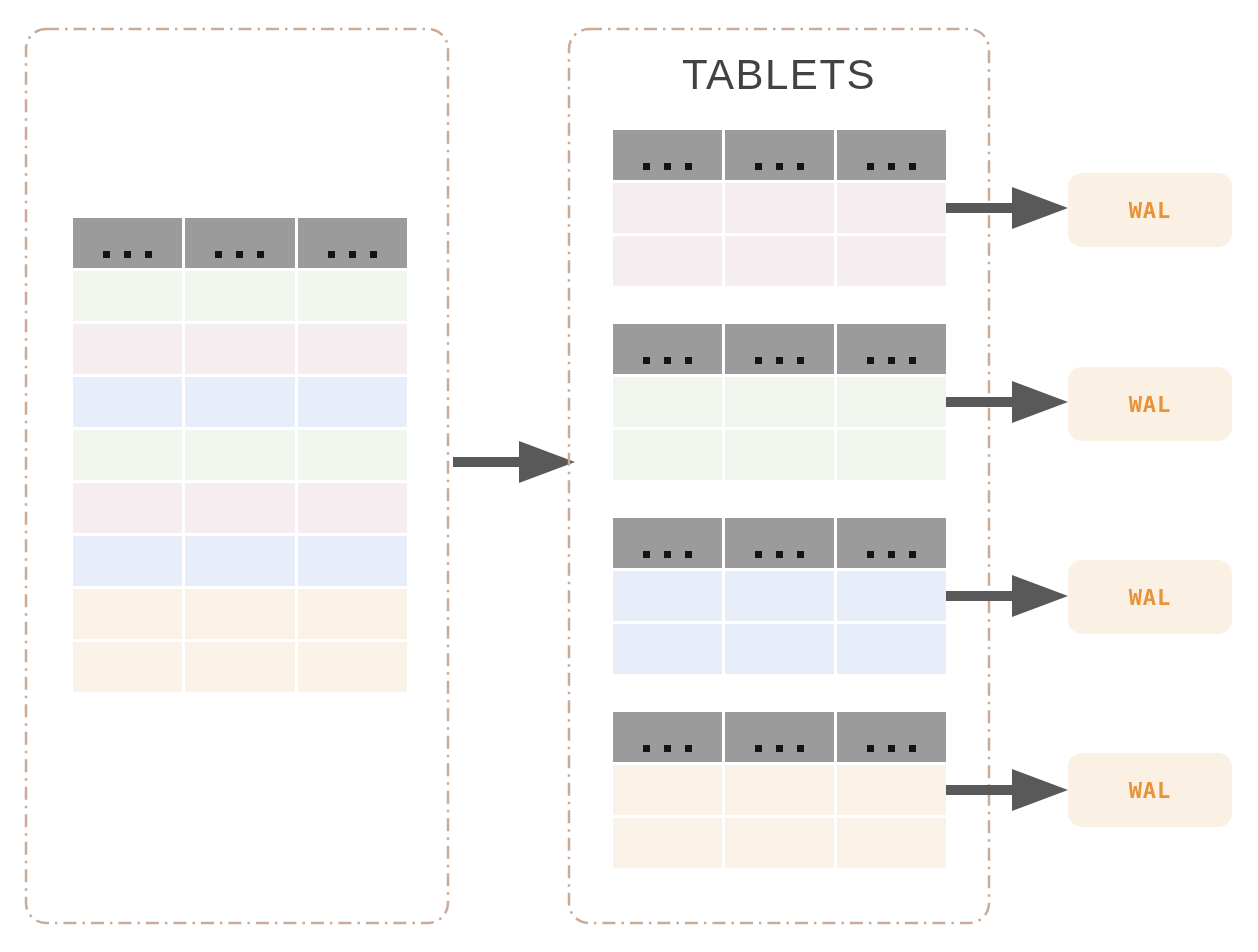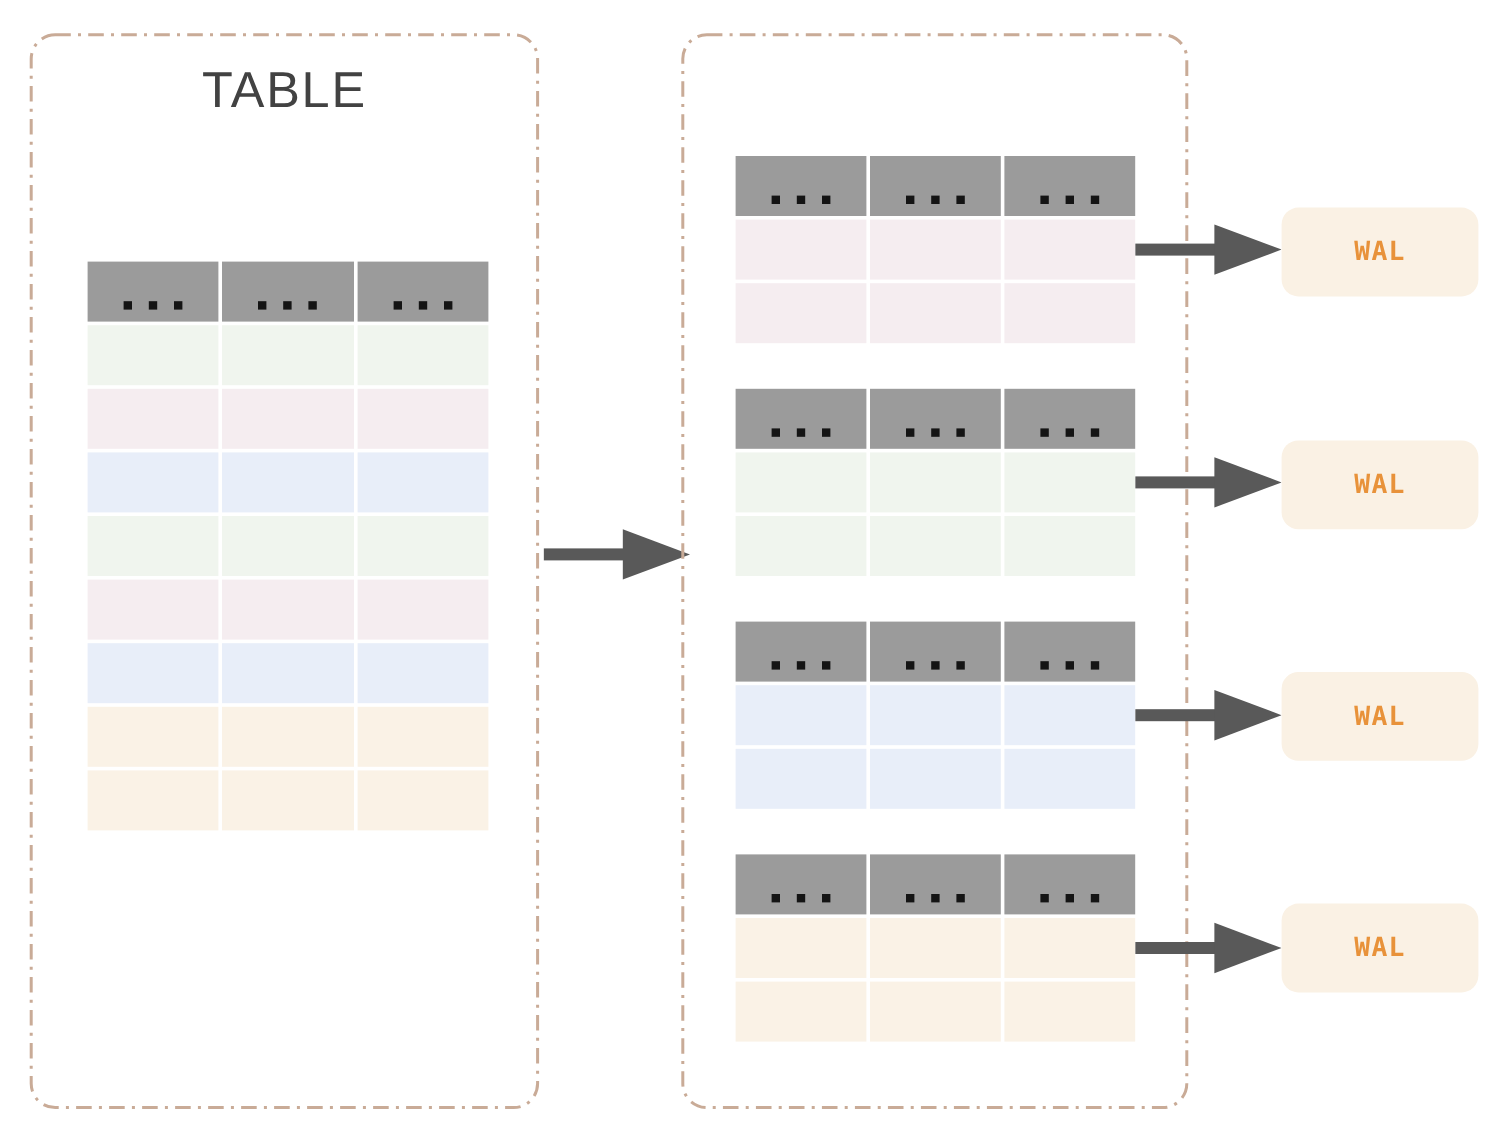--- a/index.html
+++ b/index.html
@@ -88,21 +88,20 @@
 </style>
 </head>
 <body>
 
 <div class="canvas">
 
   <section class="panel panel-left">
     <svg class="panel-border" width="426" height="898" viewBox="0 0 426 898" aria-hidden="true">
       <rect x="2" y="2" width="422" height="894" rx="20"></rect>
     </svg>
-    <h2 class="panel-title">TABLE</h2>
     <div class="dtable main-table">
         <div class="trow thead">
           <div class="hcell">
             <div class="dots">
               <div class="dot"></div>
               <div class="dot"></div>
               <div class="dot"></div>
             </div>
           </div>
           <div class="hcell">
@@ -165,20 +164,21 @@
 
   <svg class="arrow main-arrow" viewBox="0 0 122 44" aria-hidden="true">
     <rect class="shaft" x="0" y="17" width="72" height="10"></rect>
     <polygon class="head" points="66,1 122,22 66,43"></polygon>
   </svg>
 
   <section class="panel panel-right">
     <svg class="panel-border" width="424" height="898" viewBox="0 0 424 898" aria-hidden="true">
       <rect x="2" y="2" width="420" height="894" rx="20"></rect>
     </svg>
+    <h2 class="panel-title">TABLETS</h2>
     <div class="dtable tablet tablet-1">
         <div class="trow thead">
           <div class="hcell">
             <div class="dots">
               <div class="dot"></div>
               <div class="dot"></div>
               <div class="dot"></div>
             </div>
           </div>
           <div class="hcell">

